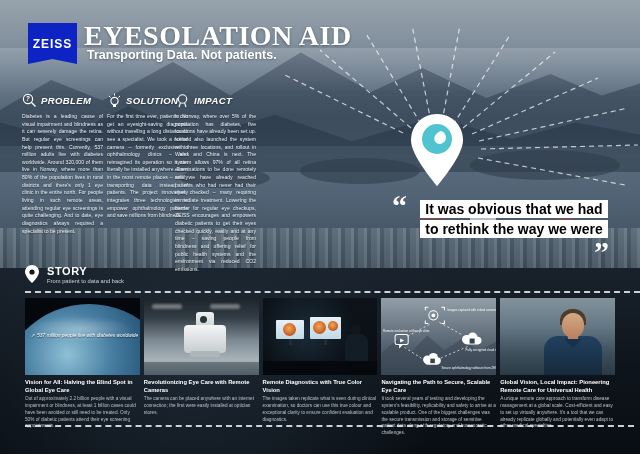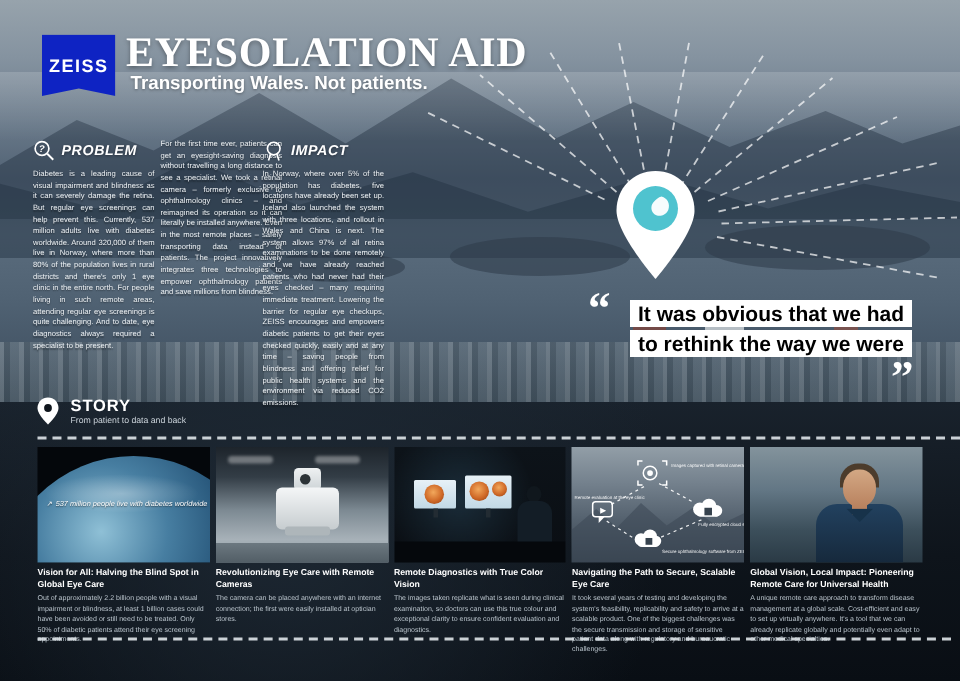--- a/index.html
+++ b/index.html
@@ -158,35 +158,45 @@
   </svg>
 
   <svg class="pin-main" width="58" height="80" viewBox="0 0 58 80">
     <path d="M29 2 C14 2 3 13.5 3 28.5 C3 44 29 74 29 74 S55 44 55 28.5 C55 13.5 44 2 29 2 Z" fill="#ffffff"></path>
     <circle cx="29" cy="27" r="15" fill="#4FC3CF"></circle>
     <path d="M33 19 c4 1 6 5 4.5 9 c-1.5 3.5 -6 5 -9 3 c-2.5 -1.8 -3 -5.5 -1 -8 c1.5 -2 3.5 -3.5 5.5 -4 z" fill="#ffffff" opacity="0.95"></path>
   </svg>
 
   <div class="logo" style="background:#0E23C3">ZEISS</div>
   <div class="title">EYESOLATION AID</div>
-  <div class="subtitle">Transporting Wales. Not patients.</div>
+  <div class="subtitle">Transporting Data. Not patients.</div>
 
   <div class="col col-problem">
     <div class="col-head">
       <svg width="15" height="15" viewBox="0 0 15 15">
         <circle cx="6" cy="6" r="4.6" fill="none" stroke="#fff" stroke-width="1.1"></circle>
         <line x1="9.5" y1="9.5" x2="13.5" y2="13.5" stroke="#fff" stroke-width="1.3"></line>
         <text x="6" y="8.4" text-anchor="middle" font-size="6.5" fill="#fff" font-weight="bold">?</text>
       </svg>
       <span>PROBLEM</span>
     </div>
     <div class="col-body">Diabetes is a leading cause of visual impairment and blindness as it can severely damage the retina. But regular eye screenings can help prevent this. Currently, 537 million adults live with diabetes worldwide. Around 320,000 of them live in Norway, where more than 80% of the population lives in rural districts and there's only 1 eye clinic in the entire north. For people living in such remote areas, attending regular eye screenings is quite challenging. And to date, eye diagnostics always required a specialist to be present.</div>
   </div>
 
   <div class="col col-solution">
+    <div class="col-head">
+      <svg width="15" height="15" viewBox="0 0 15 15">
+        <circle cx="7.5" cy="8" r="3.6" fill="none" stroke="#fff" stroke-width="1.1"></circle>
+        <rect x="6" y="11.6" width="3" height="2.4" fill="#fff"></rect>
+        <line x1="7.5" y1="0.6" x2="7.5" y2="2.6" stroke="#fff" stroke-width="1"></line>
+        <line x1="2" y1="3" x2="3.6" y2="4.4" stroke="#fff" stroke-width="1"></line>
+        <line x1="13" y1="3" x2="11.4" y2="4.4" stroke="#fff" stroke-width="1"></line>
+      </svg>
+      <span>SOLUTION</span>
+    </div>
     <div class="col-body">For the first time ever, patients can get an eyesight-saving diagnosis without travelling a long distance to see a specialist. We took a retinal camera – formerly exclusive to ophthalmology clinics – and reimagined its operation so it can literally be installed anywhere. Even in the most remote places – safely transporting data instead of patients. The project innovatively integrates three technologies to empower ophthalmology patients and save millions from blindness.</div>
   </div>
 
   <div class="col col-impact">
     <div class="col-head">
       <svg width="15" height="15" viewBox="0 0 15 15">
         <circle cx="7.5" cy="6" r="4.2" fill="none" stroke="#fff" stroke-width="1.1"></circle>
         <line x1="5.4" y1="9.8" x2="4" y2="14" stroke="#fff" stroke-width="1.1"></line>
         <line x1="9.6" y1="9.8" x2="11" y2="14" stroke="#fff" stroke-width="1.1"></line>
       </svg>

